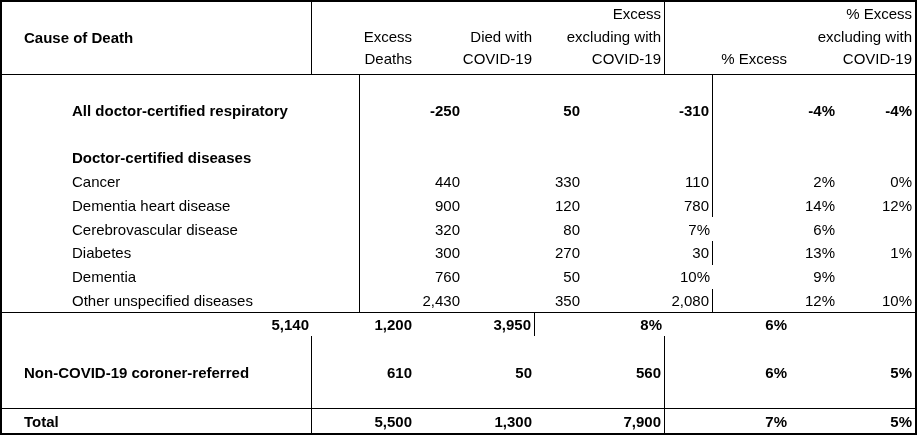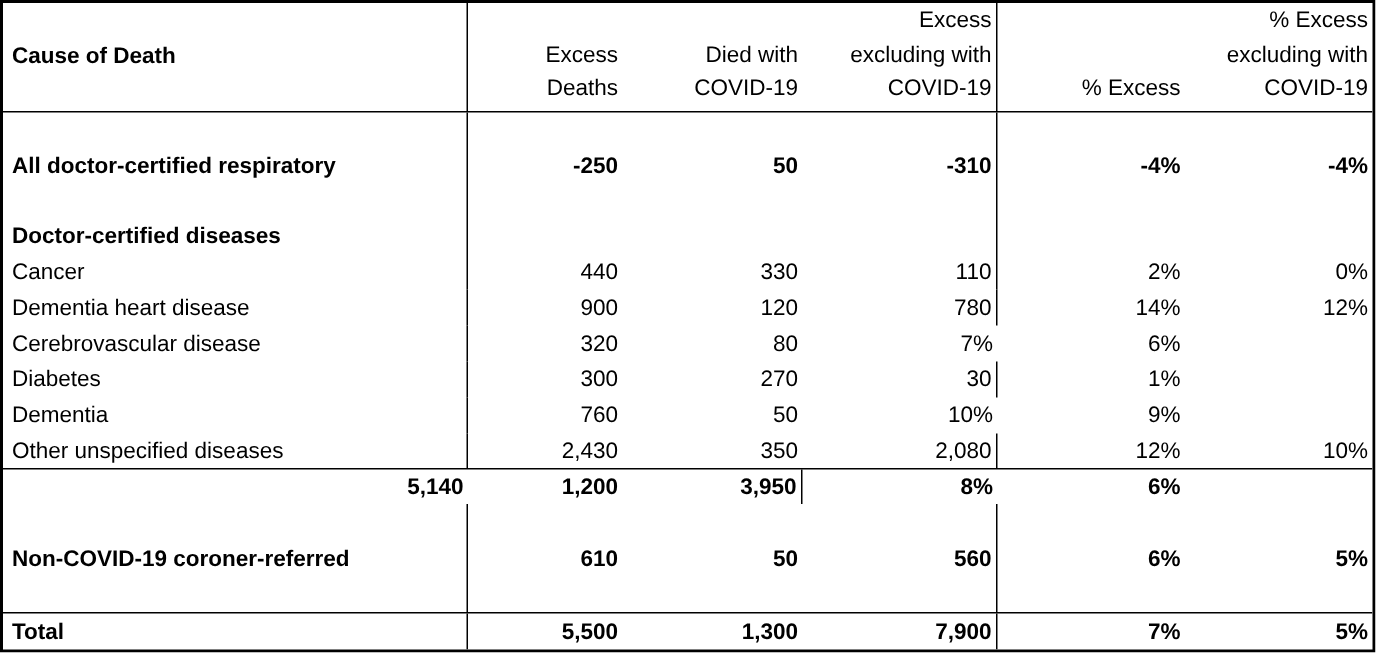--- a/index.html
+++ b/index.html
@@ -26,21 +26,21 @@
     grid-template-columns: 310px 103px 120px 130px 125px 1fr;
     box-sizing: border-box;
     flex: 0 0 auto;
   }
   .cell {
     box-sizing: border-box;
     overflow: hidden;
     white-space: nowrap;
   }
   .cell.c1 {
-    padding-left: 6px;
+    padding-left: 22px;
     border-right: 1.5px solid #000000;
   }
   .cell.c4 {
     border-right: 1.5px solid #000000;
   }
   .cell.num {
     text-align: right;
     padding-right: 3px;
   }
   
@@ -64,21 +64,21 @@
     font-weight: bold;
   }
   
   .data-row .cell {
     display: flex;
     align-items: center;
   }
   .data-row .cell.num {
     justify-content: flex-end;
   }
-  .row-a { height: 23.8px; }
+  .row-a { height: 23.8px; margin-left: 48px; }
   .row-b { height: 23.9px; }
   .row-total { flex: 1 1 auto; }
   .section-top { border-top: 1.5px solid #000000; }
   .bold { font-weight: bold; }
 </style>
 </head>
 <body>
 
 <div class="xtable">
 
@@ -150,20 +150,21 @@
       <div class="cell num c2">320</div>
       <div class="cell num c3">80</div>
       <div class="cell num c5">7%</div>
       <div class="cell num c6">6%</div>
     </div>
     <div class="grid-row data-row row-a">
       <div class="cell c1">Diabetes</div>
       <div class="cell num c2">300</div>
       <div class="cell num c3">270</div>
       <div class="cell num c4">30</div>
+      <div class="cell num c5">13%</div>
       <div class="cell num c6">1%</div>
     </div>
     <div class="grid-row data-row row-a">
       <div class="cell c1">Dementia</div>
       <div class="cell num c2">760</div>
       <div class="cell num c3">50</div>
       <div class="cell num c5">10%</div>
       <div class="cell num c6">9%</div>
     </div>
     <div class="grid-row data-row row-a">

